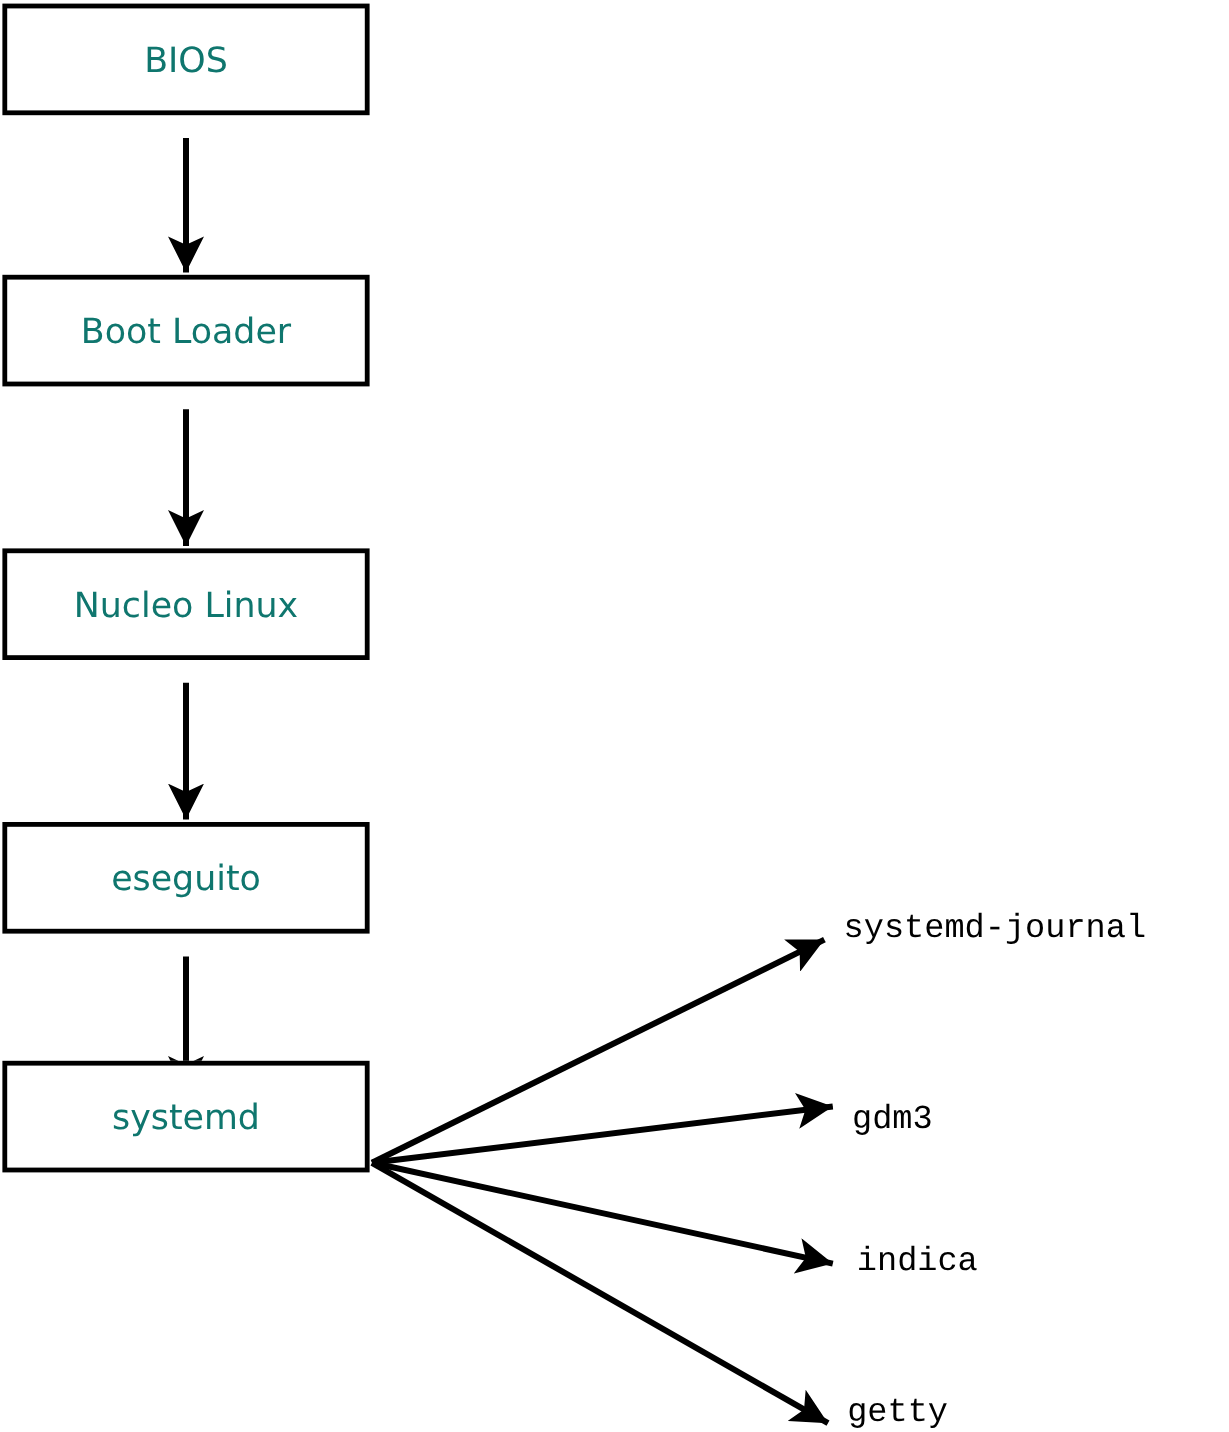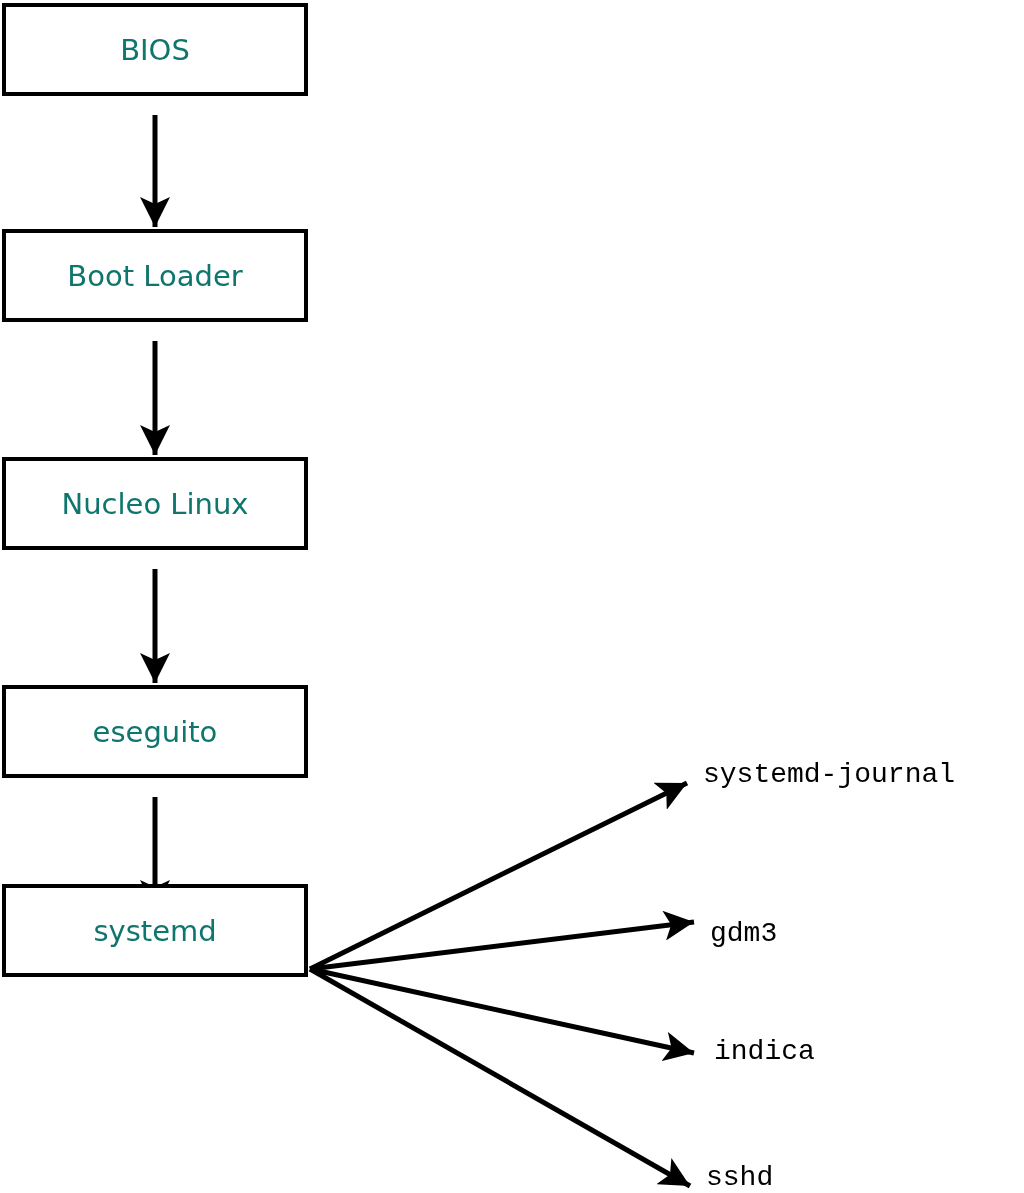--- a/index.html
+++ b/index.html
@@ -102,16 +102,16 @@
   <div class="flow-box box-initramfs">
     <span>eseguito</span>
   </div>
   <div class="flow-box box-systemd">
     <span>systemd</span>
   </div>
 
   <div class="service-label svc-journal">systemd-journal</div>
   <div class="service-label svc-gdm3">gdm3</div>
   <div class="service-label svc-getty">indica</div>
-  <div class="service-label svc-sshd">sshd</div>
+  <div class="service-label svc-sshd">getty</div>
 
 
 </div>
 
 </body></html>

